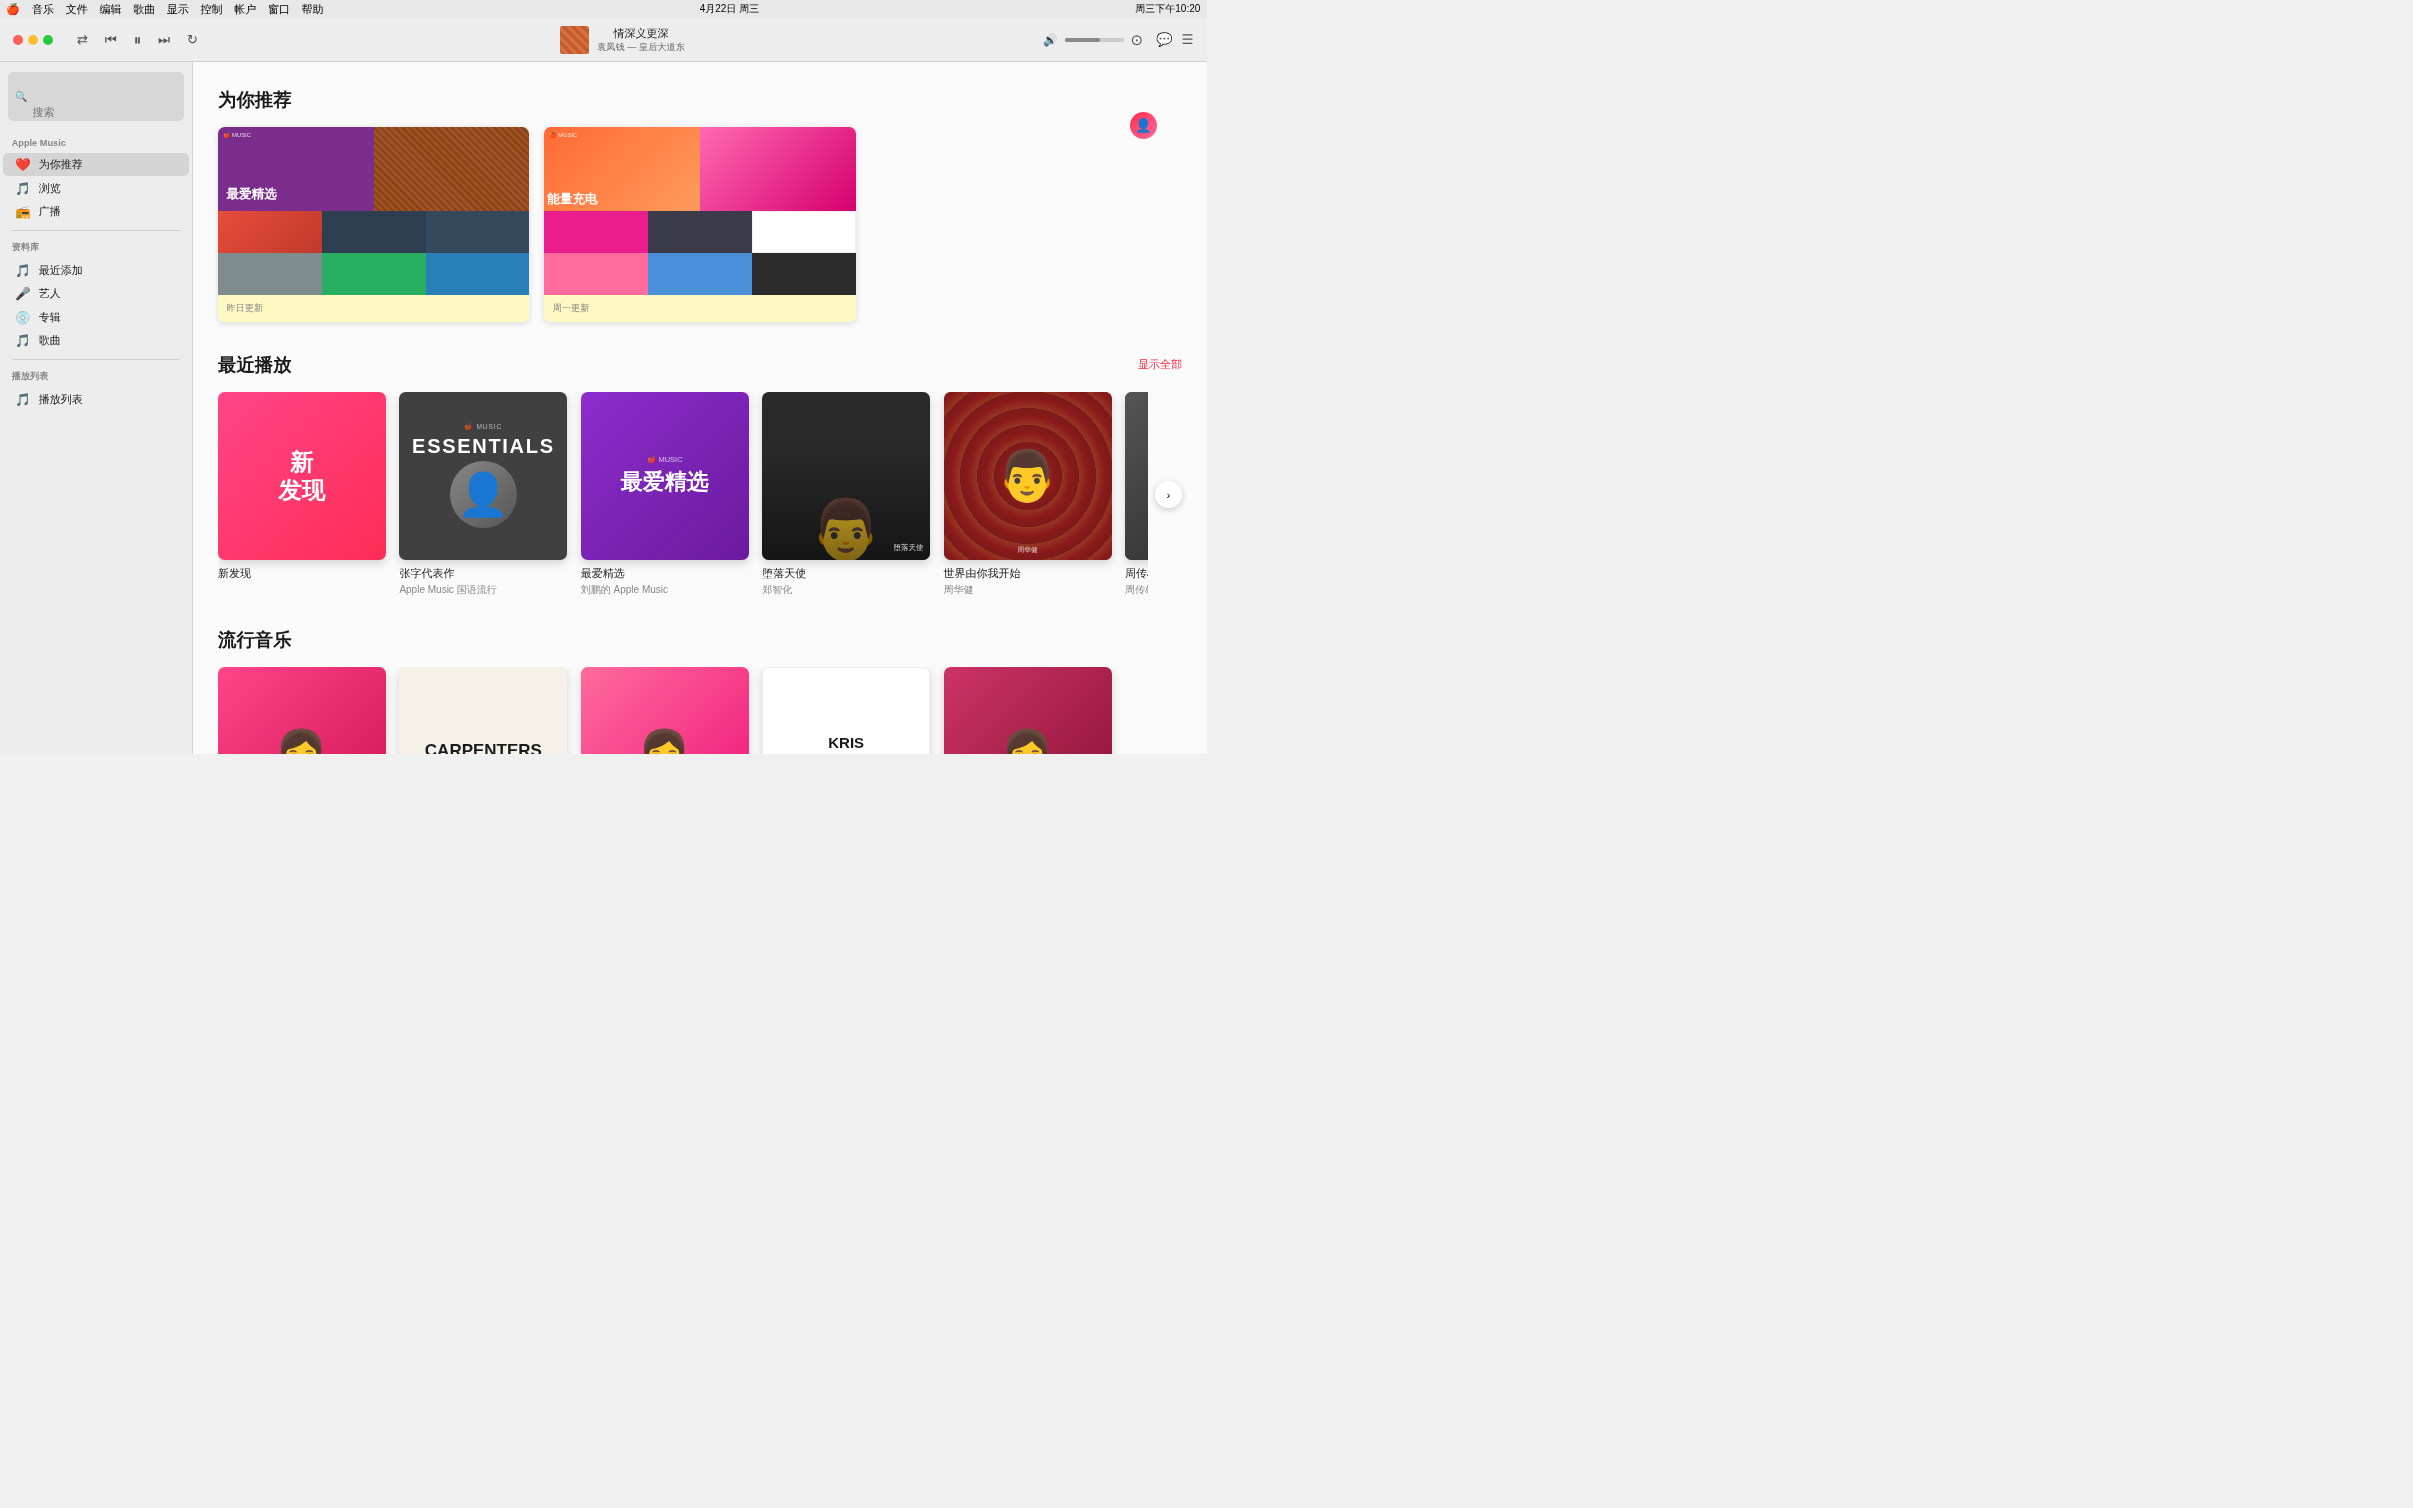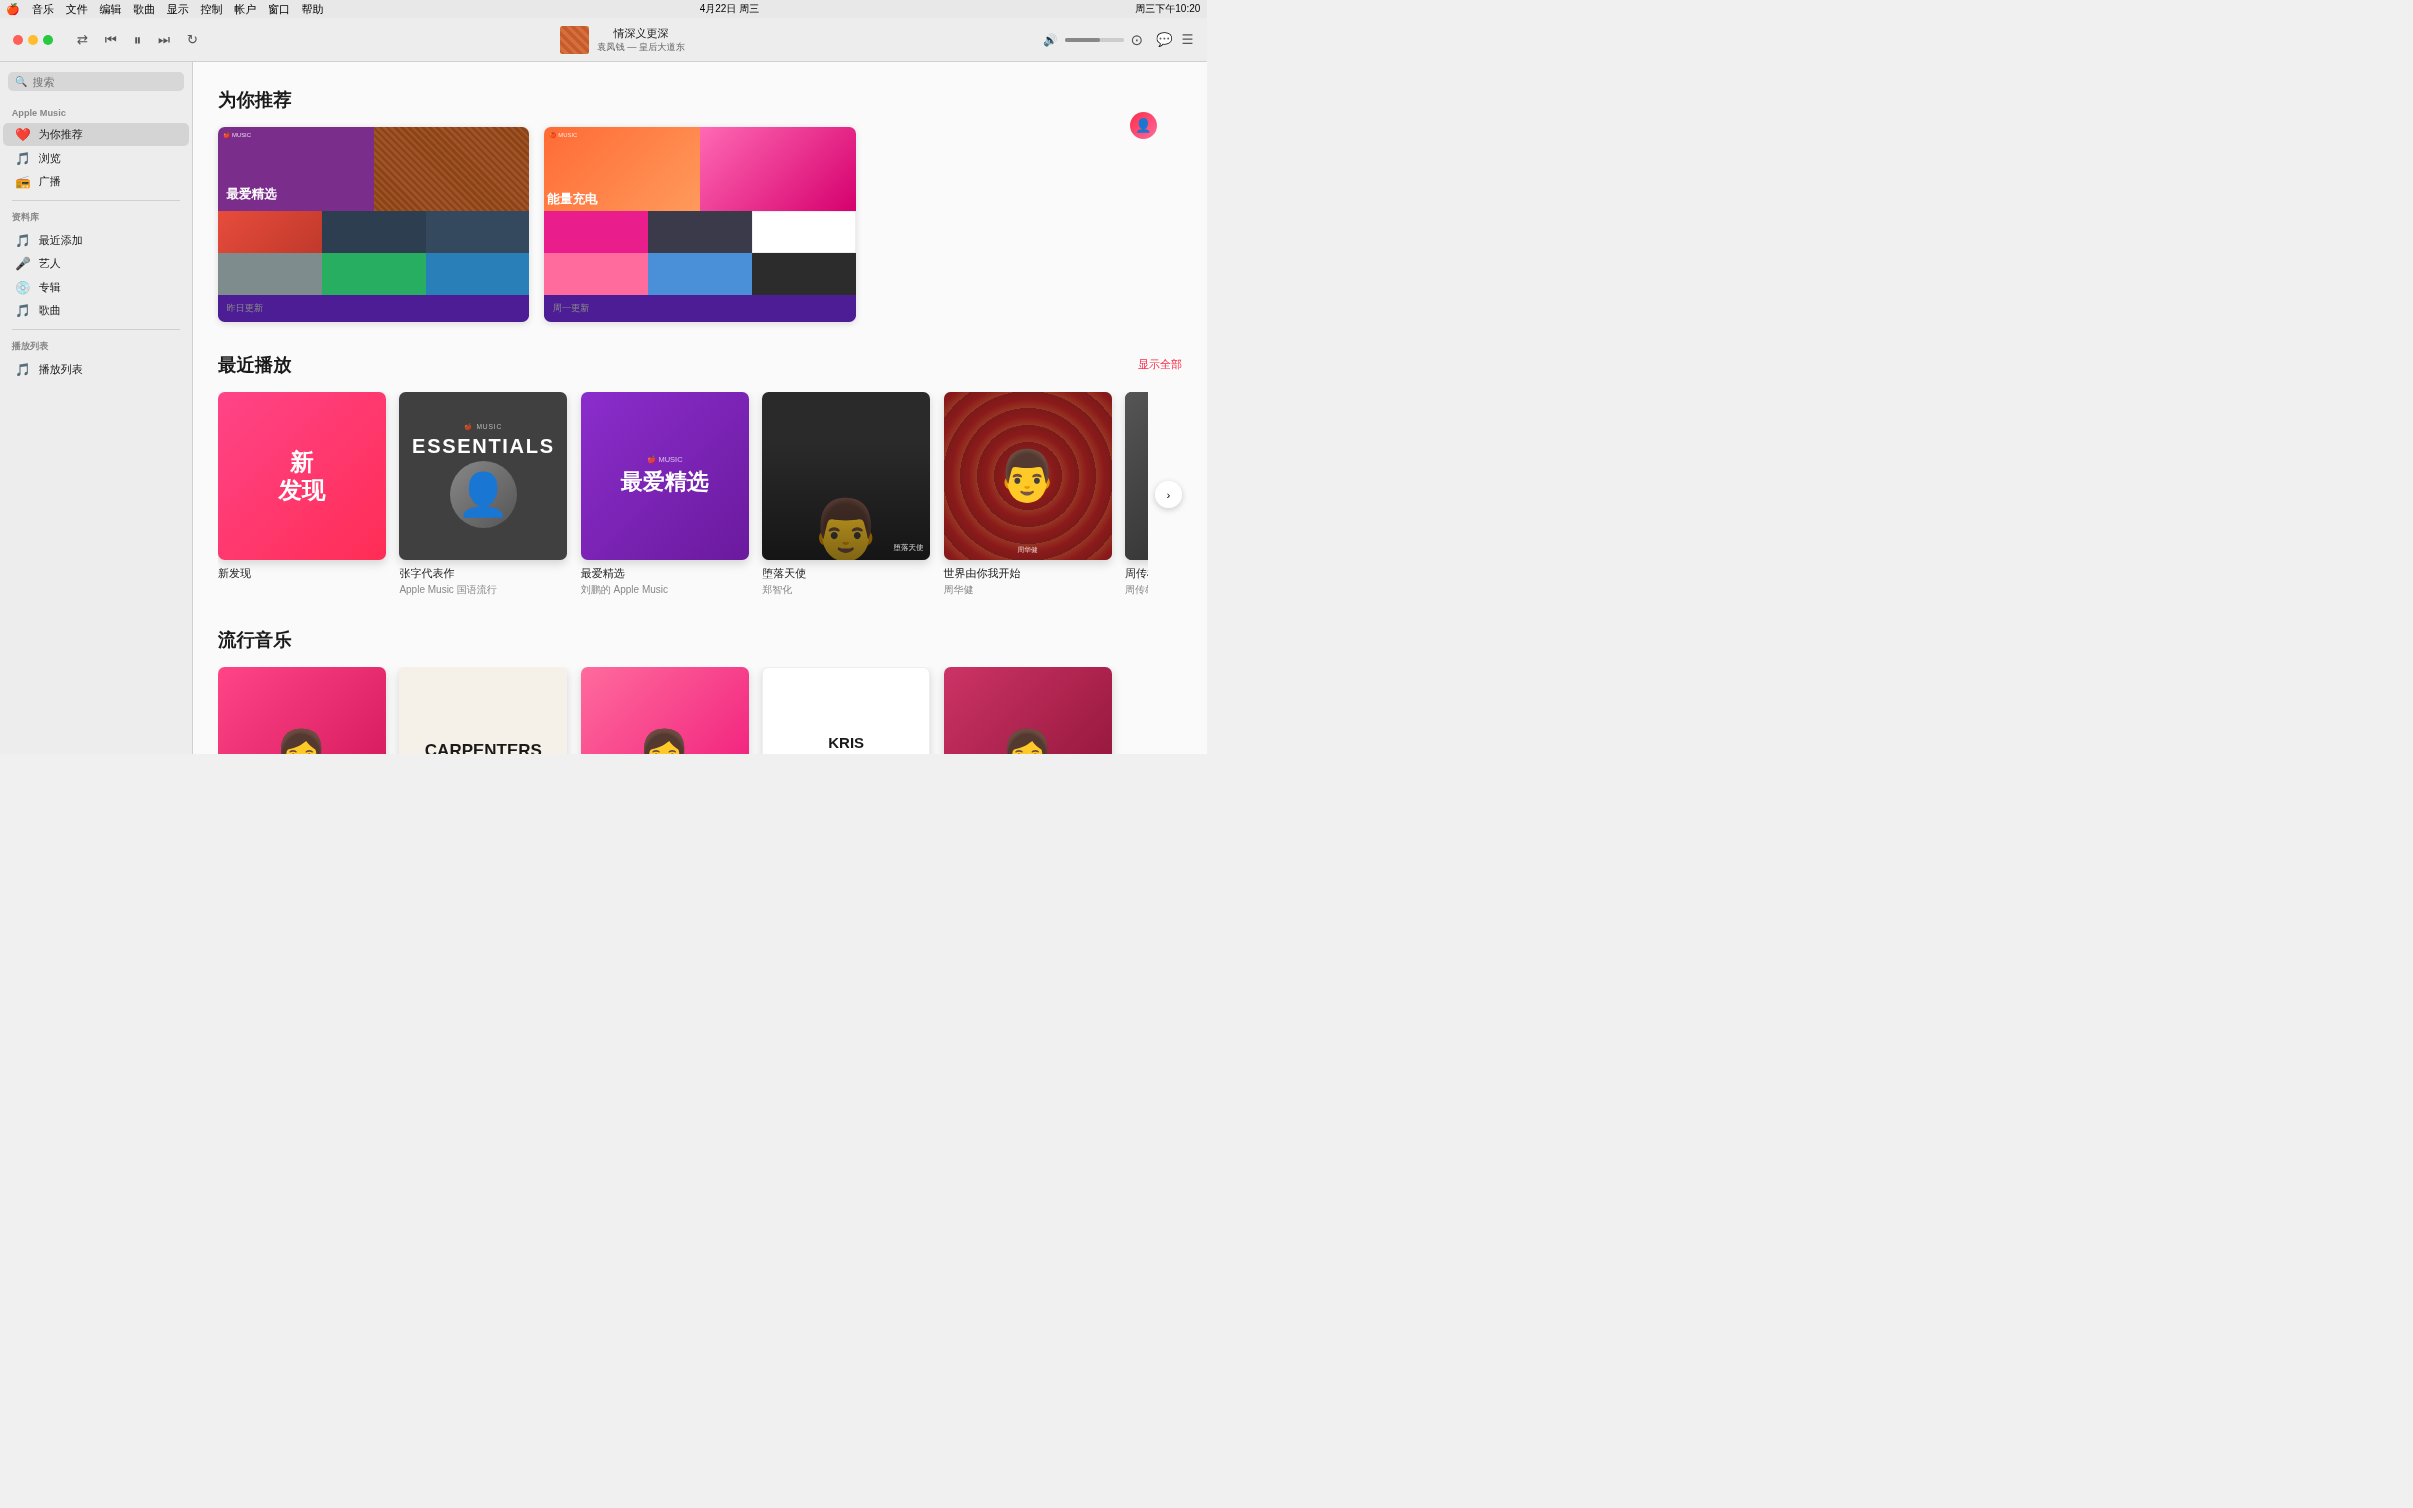--- a/index.html
+++ b/index.html
@@ -127,20 +127,21 @@
       gap: 5px;
     }
     .search-icon { font-size: 10px; color: #888; }
     .search-input {
       border: none;
       background: transparent;
       font-size: 11px;
       color: #333;
       outline: none;
       width: 100%;
+      margin-top: 30px;
     }
     .sidebar-section-label {
       font-size: 9.2px;
       font-weight: 600;
       color: #888;
       padding: 3.4px 11.7px 5px;
       text-transform: none;
     }
     .sidebar-item {
       display: flex;
@@ -201,21 +202,21 @@
     .playlist-card-inner {
       display: grid;
       grid-template-columns: 1fr 1fr;
       grid-template-rows: 1fr 1fr;
       height: 168px;
     }
     .card-footer {
       padding: 6.7px 8.4px;
       font-size: 9.2px;
       color: #888;
-      background: #4c1d95;
+      background: #fef9c3;
     }
 
     
     .mini-grid {
       display: grid;
       grid-template-columns: 1fr 1fr 1fr;
       grid-template-rows: 1fr 1fr;
     }
 
     

